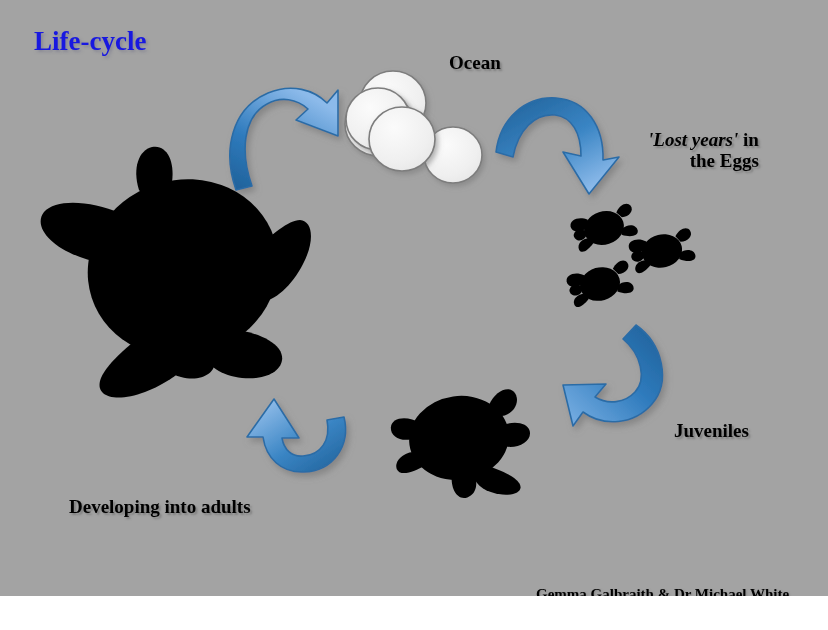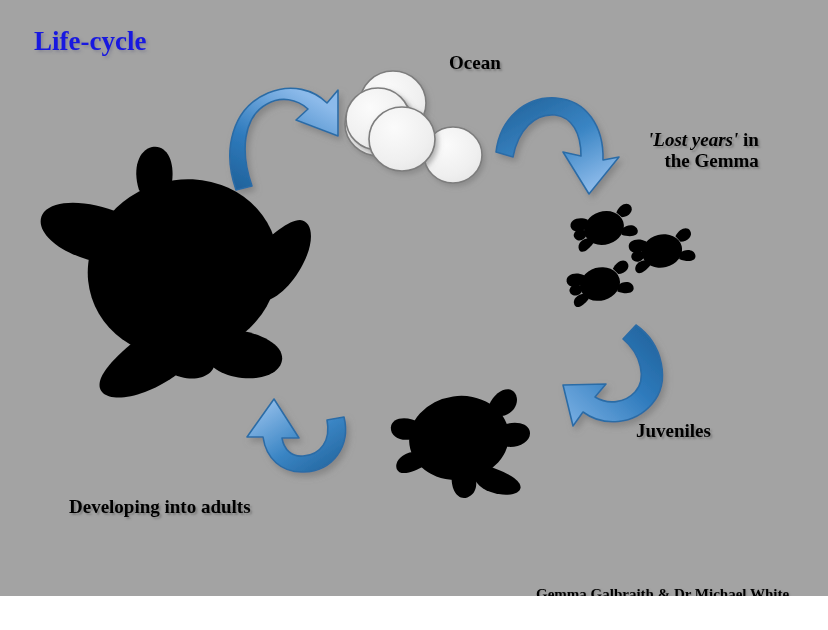--- a/index.html
+++ b/index.html
@@ -46,21 +46,21 @@
 
   #label-lost-years {
     left: 648px;
     top: 129px;
     font-size: 19px;
     text-align: right;
   }
   #label-lost-years .ital { font-style: italic; }
 
   #label-juveniles {
-    left: 636px;
+    left: 674px;
     top: 420px;
     font-size: 19px;
   }
 
   #label-developing {
     left: 69px;
     top: 496px;
     font-size: 19px;
   }
 
@@ -272,21 +272,21 @@
       <path d="M 18 28 C 34 36, 52 46, 54 55 C 56 64, 40 66, 24 58 C 10 51, 5 37, 10 29 Z"></path>
     </g>
   </svg>
 
   <div id="title" class="label">Life-cycle</div>
 
   <div id="label-eggs" class="label">Ocean</div>
 
   <div id="label-lost-years" class="label">
     <span class="ital">'Lost years'</span><span> in</span><br>
-    <span>the Gemma</span>
+    <span>the Eggs</span>
   </div>
 
   <div id="label-juveniles" class="label">Juveniles</div>
 
   <div id="credit" class="label">Gemma Galbraith &amp; Dr Michael White</div>
 
   <div id="label-developing" class="label">Developing into adults</div>
 
 </div>
 

